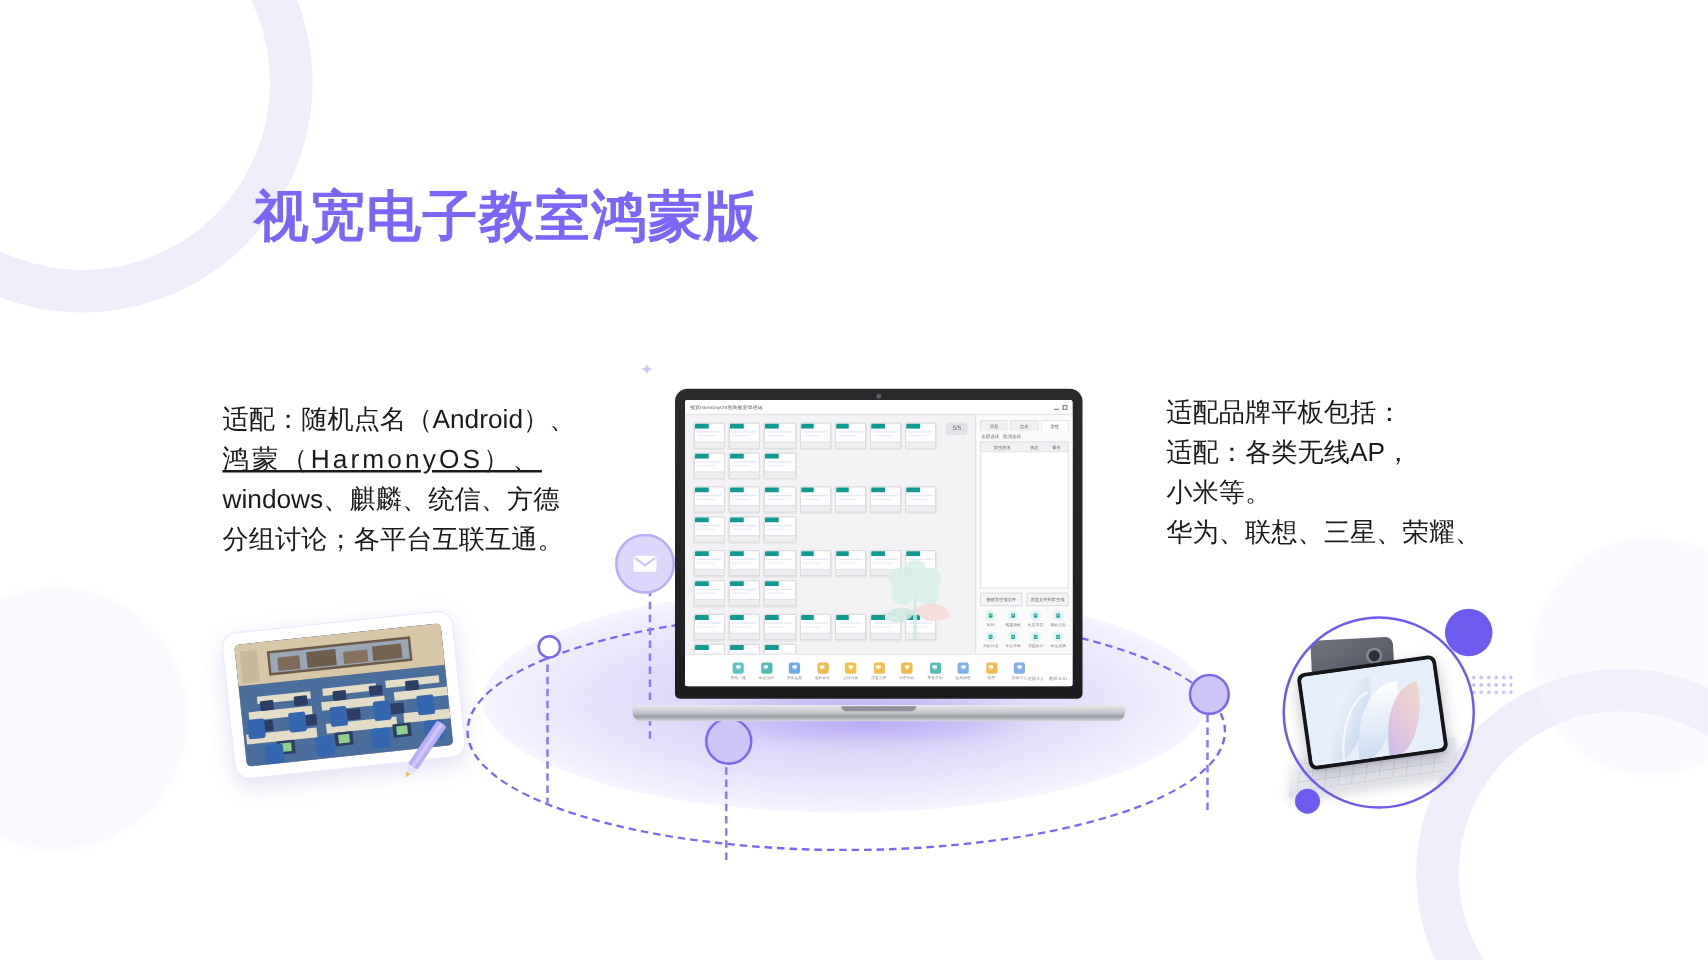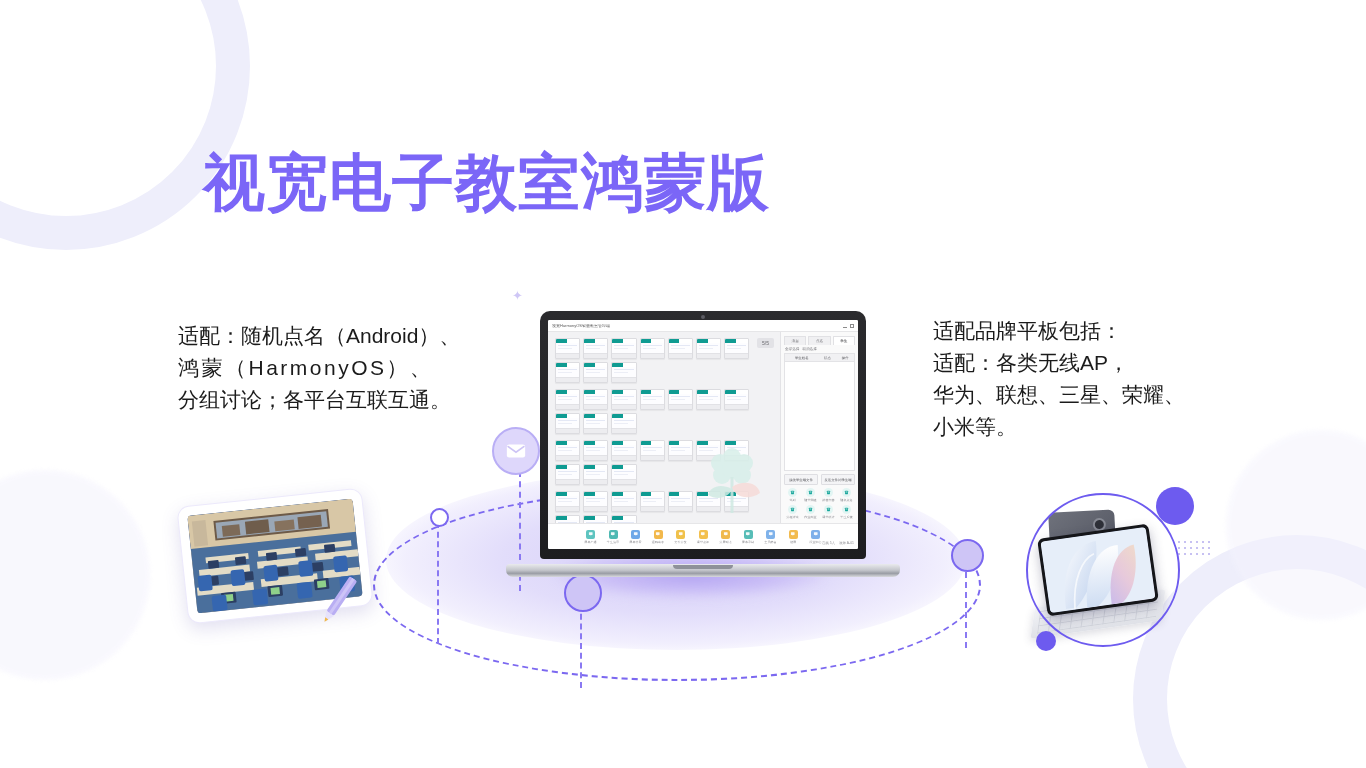--- a/index.html
+++ b/index.html
@@ -14,32 +14,32 @@
 
   
   .corner-arc{position:absolute;border-radius:50%;border:34px solid #eeeefb;}
   .arc-tl{width:300px;height:300px;left:-118px;top:-118px;}
   .arc-br{width:260px;height:260px;right:-95px;bottom:-95px;}
   .soft-wash{position:absolute;border-radius:50%;background:#f4f3fd;filter:blur(2px);}
 
   
   .headline{
     position:absolute;left:203px;top:152px;
-    font-size:62px;line-height:1;font-weight:bold;
+    font-size:44px;line-height:1;font-weight:bold;
     color:#7b66f7;letter-spacing:1px;
     font-family:"DejaVu Sans","Liberation Sans",sans-serif;
     white-space:nowrap;
   }
 
   
   .copy{position:absolute;font-size:21px;line-height:32px;color:#1b1b1b;white-space:nowrap;}
   .copy-left{left:178px;top:320px;}
   .copy-right{left:933px;top:315px;}
   .copy .ln{display:block;}
-  .copy .wide{letter-spacing:2.5px;}
+  .copy .wide{letter-spacing:2.5px;text-decoration:underline;}
 
   
   .orbit{
     position:absolute;left:373px;top:489px;width:604px;height:188px;
     border:2px dashed #7b68f0;border-radius:50%;
     background:transparent;
   }
   .halo{
     position:absolute;left:386px;top:470px;width:580px;height:180px;
     border-radius:50%;
@@ -219,28 +219,29 @@
   <div class="soft-wash" style="left:-60px;top:470px;width:210px;height:210px;opacity:.55;"></div>
   <div class="soft-wash" style="right:-50px;top:430px;width:190px;height:190px;opacity:.5;"></div>
   <div class="spark" style="left:512px;top:288px;">✦</div>
   <div class="spark" style="left:196px;top:506px;font-size:11px;">✦</div>
 
   <div class="headline">视宽电子教室鸿蒙版</div>
 
   <div class="copy copy-left">
     <span class="ln">适配：随机点名（Android）、</span>
     <span class="ln wide">鸿蒙（HarmonyOS）、</span>
+    <span class="ln">windows、麒麟、统信、方德</span>
     <span class="ln">分组讨论；各平台互联互通。</span>
   </div>
 
   <div class="copy copy-right">
     <span class="ln">适配品牌平板包括：</span>
     <span class="ln">适配：各类无线AP，</span>
+    <span class="ln">小米等。</span>
     <span class="ln">华为、联想、三星、荣耀、</span>
-    <span class="ln">小米等。</span>
   </div>
 
   <div class="halo"></div>
   <div class="halo-core"></div>
   <div class="orbit"></div>
 
   <div class="leader" style="left:519px;top:471px;height:120px;"></div>
   <div class="leader" style="left:437px;top:522px;height:122px;"></div>
   <div class="leader" style="left:580px;top:604px;height:84px;"></div>
   <div class="leader" style="left:965px;top:572px;height:76px;"></div>

